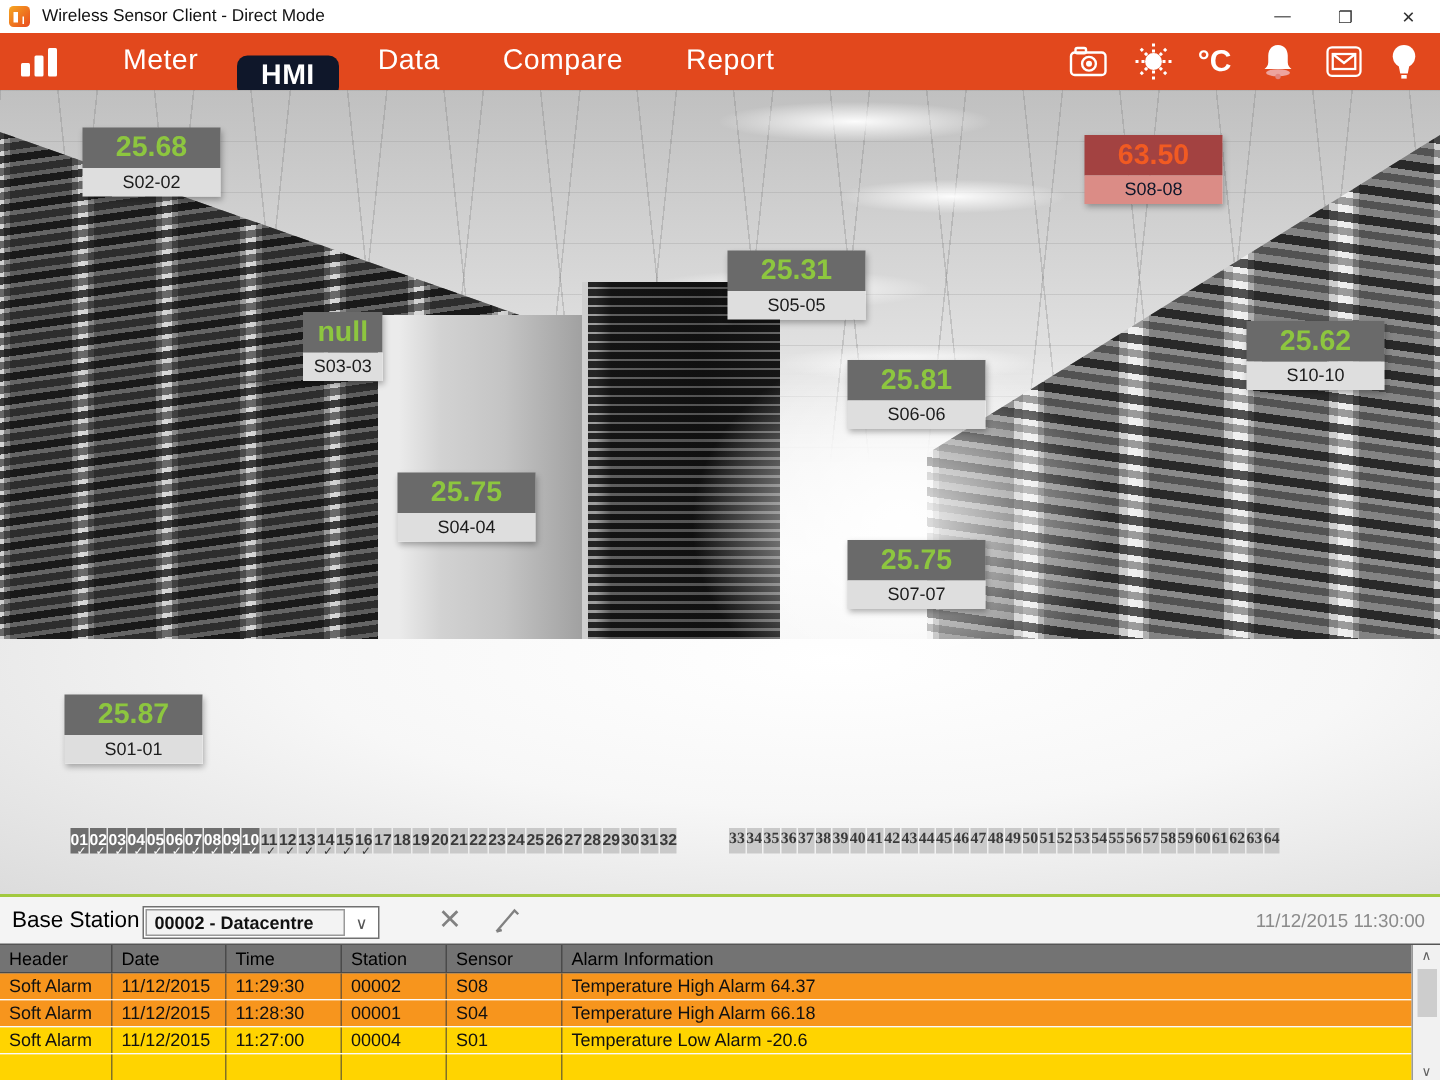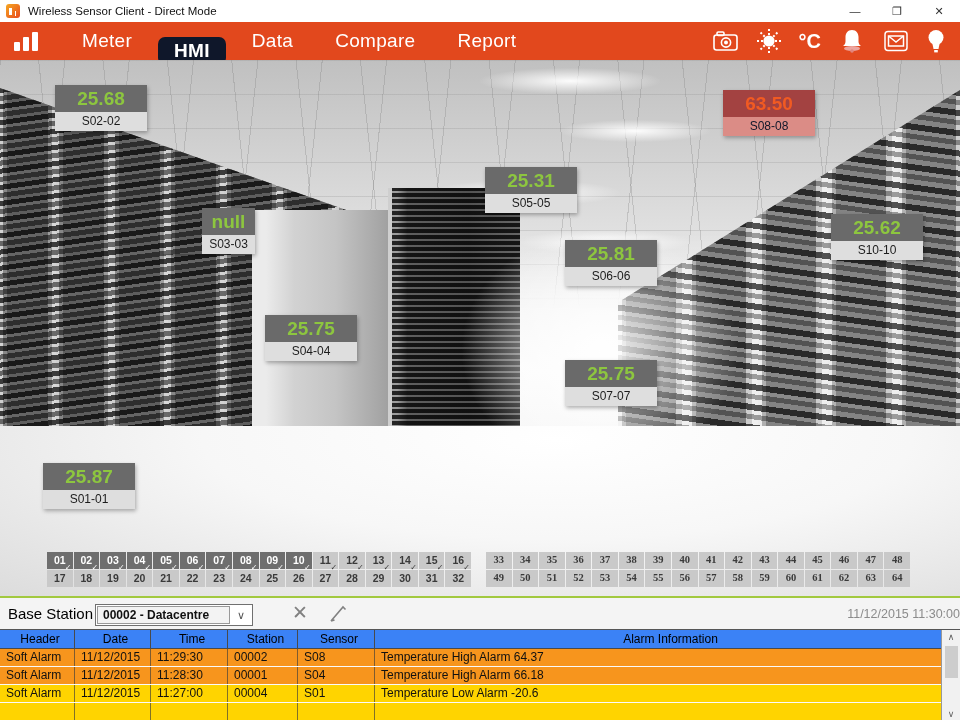--- a/index.html
+++ b/index.html
@@ -59,43 +59,43 @@
     background:radial-gradient(ellipse at 58% 8%,#ffffff 0%,#f7f7f7 45%,#dcdcdc 100%);}
 
   
   .sensor{position:absolute;width:92px;text-align:center;box-shadow:1px 2px 4px rgba(0,0,0,.3);z-index:20;}
   .s-val{height:27px;line-height:27px;background:#6A6A6A;color:#8DC63F;font-size:19px;font-weight:bold;}
   .s-lbl{height:19px;line-height:19px;background:#DEDEDE;color:#1c1c1c;font-size:12px;}
   .sensor.alarm .s-val{background:#A34241;color:#F15A22;}
   .sensor.alarm .s-lbl{background:#DB8C86;color:#0f172a;}
 
   
-  .chan-grid{position:absolute;width:424px;display:flex;flex-direction:column;gap:1px;z-index:15;}
+  .chan-grid{position:absolute;width:424px;display:flex;flex-direction:row;gap:1px;z-index:15;}
   .chan-row{display:flex;gap:1px;}
   .chan-cell{flex:1;height:17px;background:#C9C9C9;color:#3a3a3a;font-size:10.5px;font-weight:bold;
     text-align:center;line-height:16px;position:relative;}
   .chan-cell.sel{background:#6E6E6E;color:#fff;}
   .chk{position:absolute;right:1px;bottom:-3px;font-size:8px;line-height:1;font-weight:normal;}
 
   
   #stationbar{position:absolute;top:596px;left:0;width:960px;height:33px;background:#F4F4F4;
     border-top:2px solid #A2C93F;display:flex;align-items:center;}
   .bs-label{font-size:15px;color:#000;margin-left:8px;}
   .dropdown{position:absolute;left:95px;top:6px;width:158px;height:22px;border:1px solid #707070;
     background:#fff;display:flex;align-items:center;}
   .dd-text{flex:1;font-size:12px;font-weight:bold;color:#111;padding-left:5px;
     border:1px solid #999;height:18px;line-height:16px;margin-left:1px;background:#f3f3f3;}
   .dd-arrow{width:22px;text-align:center;color:#555;font-size:11px;}
   .tool-x{position:absolute;left:288px;top:3px;font-size:19px;color:#818181;width:24px;text-align:center;}
   .tool-pencil{position:absolute;left:328px;top:7px;}
-  .bs-time{margin-left:auto;font-size:12.5px;color:#8b8b8b;}
+  .bs-time{margin-left:auto;margin-right:10px;font-size:12.5px;color:#8b8b8b;}
 
   
   #alarmtable{position:absolute;top:629px;left:0;width:960px;height:91px;border-top:1px solid #555;overflow:hidden;}
-  .t-head{display:flex;height:19px;background:#3b82f6;border-bottom:1px solid #4a4a4a;text-align:center;}
+  .t-head{display:flex;height:19px;background:#737373;border-bottom:1px solid #4a4a4a;}
   .t-hcell{font-size:12px;color:#000;padding-left:6px;line-height:18px;border-right:1px solid #4a4a4a;overflow:hidden;white-space:nowrap;}
   .t-row{display:flex;height:18px;border-bottom:1px solid #fafafa;}
   .t-row.high{background:#F7951D;}
   .t-row.low{background:#FFD400;}
   .t-cell{font-size:12px;color:#111;padding-left:6px;line-height:17px;border-right:1px solid rgba(60,60,60,.65);overflow:hidden;white-space:nowrap;}
   .c0{width:75px;}.c1{width:76px;}.c2{width:77px;}.c3{width:70px;}.c4{width:77px;}.c5{flex:1;border-right:none !important;}
   .scrollbar{position:absolute;right:0;top:0;width:19px;height:91px;background:#F1F1F1;border-left:1px solid #999;
     display:flex;flex-direction:column;align-items:center;}
   .sb-arrow{font-size:9px;color:#606060;height:14px;line-height:14px;}
   .sb-thumb{width:13px;height:32px;background:#CDCDCD;margin-top:2px;}

